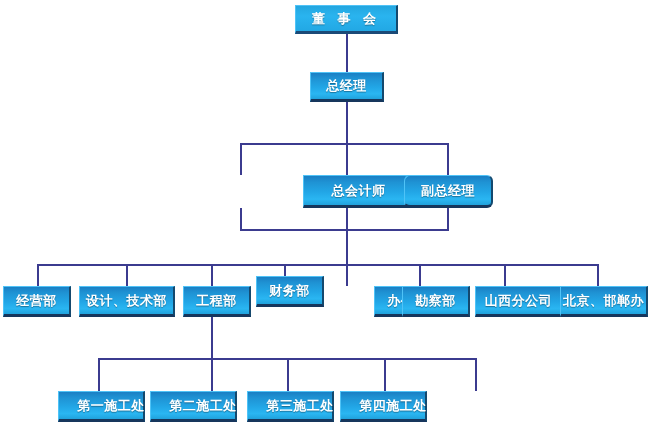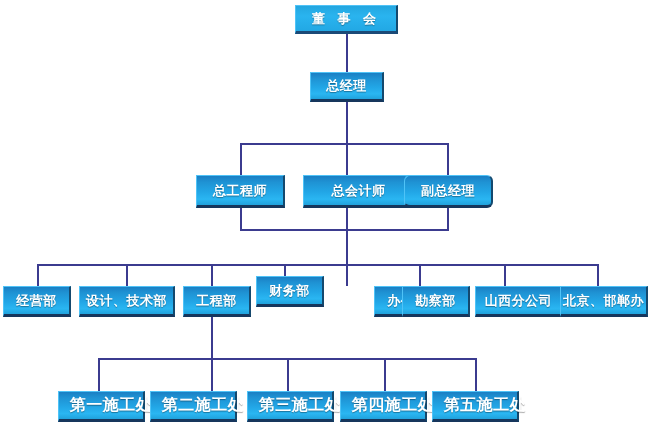--- a/index.html
+++ b/index.html
@@ -50,21 +50,21 @@
   .node.top {
     background: linear-gradient(to bottom,
                 #23a6e0 0%,
                 #2ab4ef 40%,
                 #22a8e4 100%);
     letter-spacing: 4px;
     border-bottom: 3px solid #1b4a77;
   }
   .node.lvl2 { font-size: 13px; }
   .node.dept { font-size: 13px; }
-  .node.unit { font-size: 16px; padding-left: 20px; }
+  .node.unit { font-size: 13px; padding-left: 20px; }
 </style>
 </head>
 <body>
 
 <div id="chart-root">
 
   <div class="line v" style="left:346px; top:34px; height:38px;"></div>
 
   <div class="line v" style="left:346px; top:102px; height:43px;"></div>
   <div class="line h" style="left:240px; top:143px; width:209px;"></div>
@@ -98,23 +98,20 @@
   <div class="line v" style="left:475px; top:358px; height:33px;"></div>
 
   <div class="node top" style="left:295px; top:5px; width:103px; height:29px;">
     <span>董 事 会</span>
   </div>
 
   <div class="node lvl2" style="left:310px; top:72px; width:74px; height:30px;">
     <span>总经理</span>
   </div>
 
-  <div class="node lvl2" style="left:196px; top:175px; width:89px; height:33px;">
-    <span>总工程师</span>
-  </div>
   <div class="node lvl2" style="left:303px; top:175px; width:112px; height:33px;">
     <span>总会计师</span>
   </div>
   <div class="node lvl2" style="left:404px; top:175px; width:89px; height:33px;border-radius:6px;">
     <span>副总经理</span>
   </div>
 
   <div class="node dept" style="left:3px; top:286px; width:68px; height:31px;">
     <span>经营部</span>
   </div>
@@ -145,17 +142,14 @@
   </div>
   <div class="node unit" style="left:150px; top:391px; width:87px; height:31px;">
     <span>第二施工处</span>
   </div>
   <div class="node unit" style="left:247px; top:391px; width:87px; height:31px;">
     <span>第三施工处</span>
   </div>
   <div class="node unit" style="left:340px; top:391px; width:87px; height:31px;">
     <span>第四施工处</span>
   </div>
-  <div class="node unit" style="left:432px; top:391px; width:87px; height:31px;">
-    <span>第五施工处</span>
-  </div>
 
 </div>
 
 </body></html>

